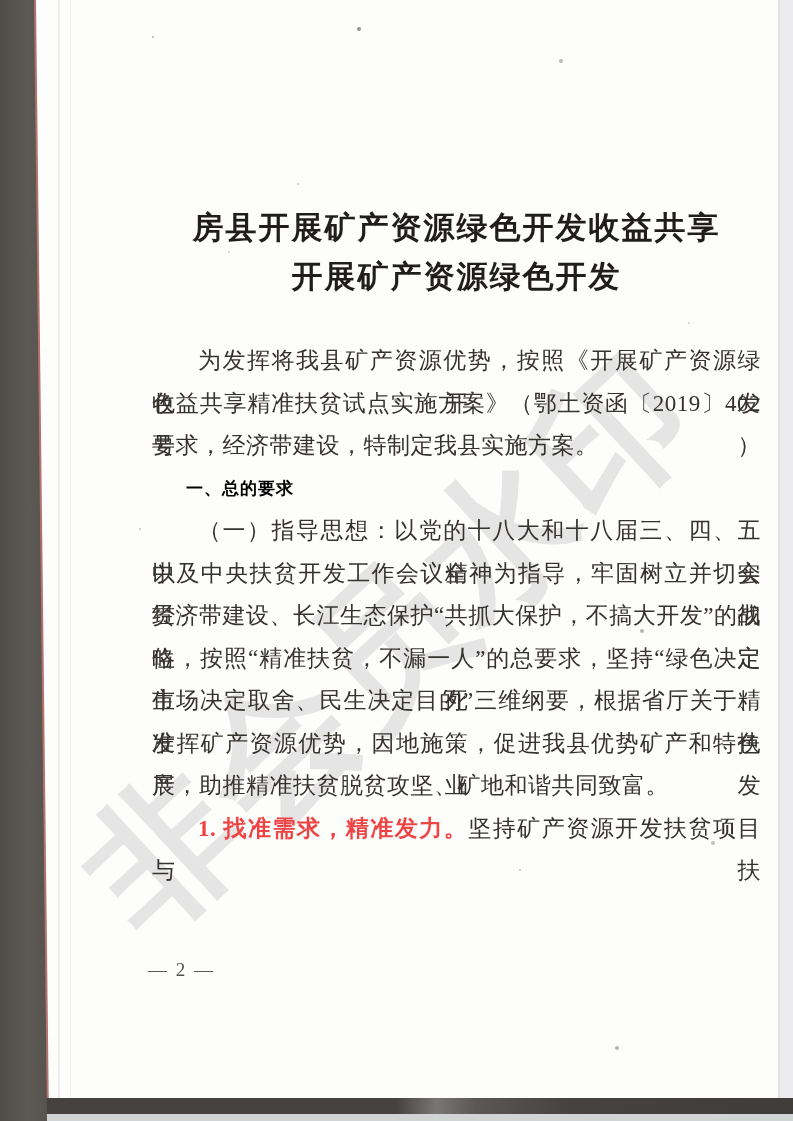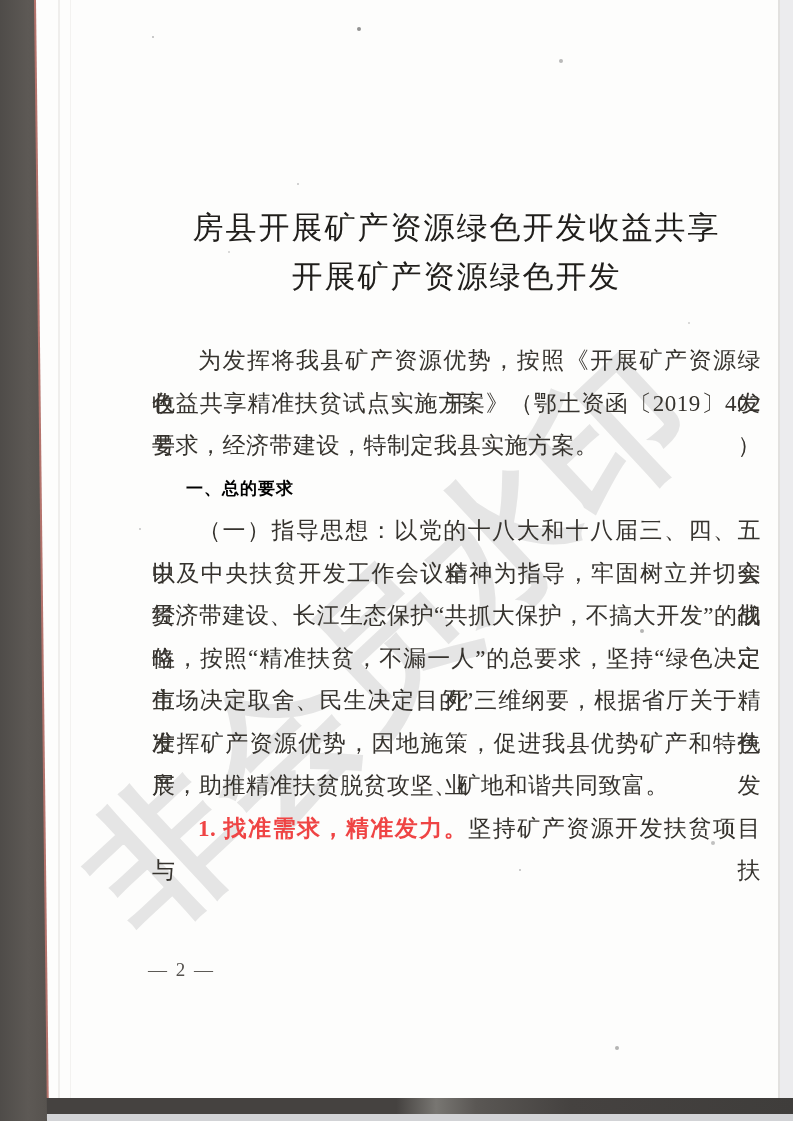--- a/index.html
+++ b/index.html
@@ -36,21 +36,21 @@
     position:absolute;left:390px;top:645px;z-index:1;
     transform:translate(-50%,-50%) rotate(-43deg);
     font-family:"Liberation Sans","DejaVu Sans",sans-serif;font-weight:bold;
     font-size:150px;color:#d6d6d6;opacity:.6;white-space:nowrap;letter-spacing:2px;
     pointer-events:none;
   }
   
   .title{
     position:absolute;left:152px;top:203px;width:609px;z-index:2;
     text-align:center;font-family:"Liberation Sans","DejaVu Sans",sans-serif;
-    font-weight:normal;font-size:31px;line-height:49px;letter-spacing:2px;color:#201e1b;
+    font-weight:bold;font-size:31px;line-height:49px;letter-spacing:2px;color:#201e1b;
   }
   
   .content{position:absolute;left:152px;top:340px;width:609px;z-index:2;color:#36332e;}
   .line{
     height:42.5px;line-height:42.5px;font-size:23px;
     text-align:justify;text-align-last:justify;letter-spacing:.5px;
   }
   .line.indent{text-indent:2em;}
   .line.last{text-align-last:left;}
   .block-heading .line{

